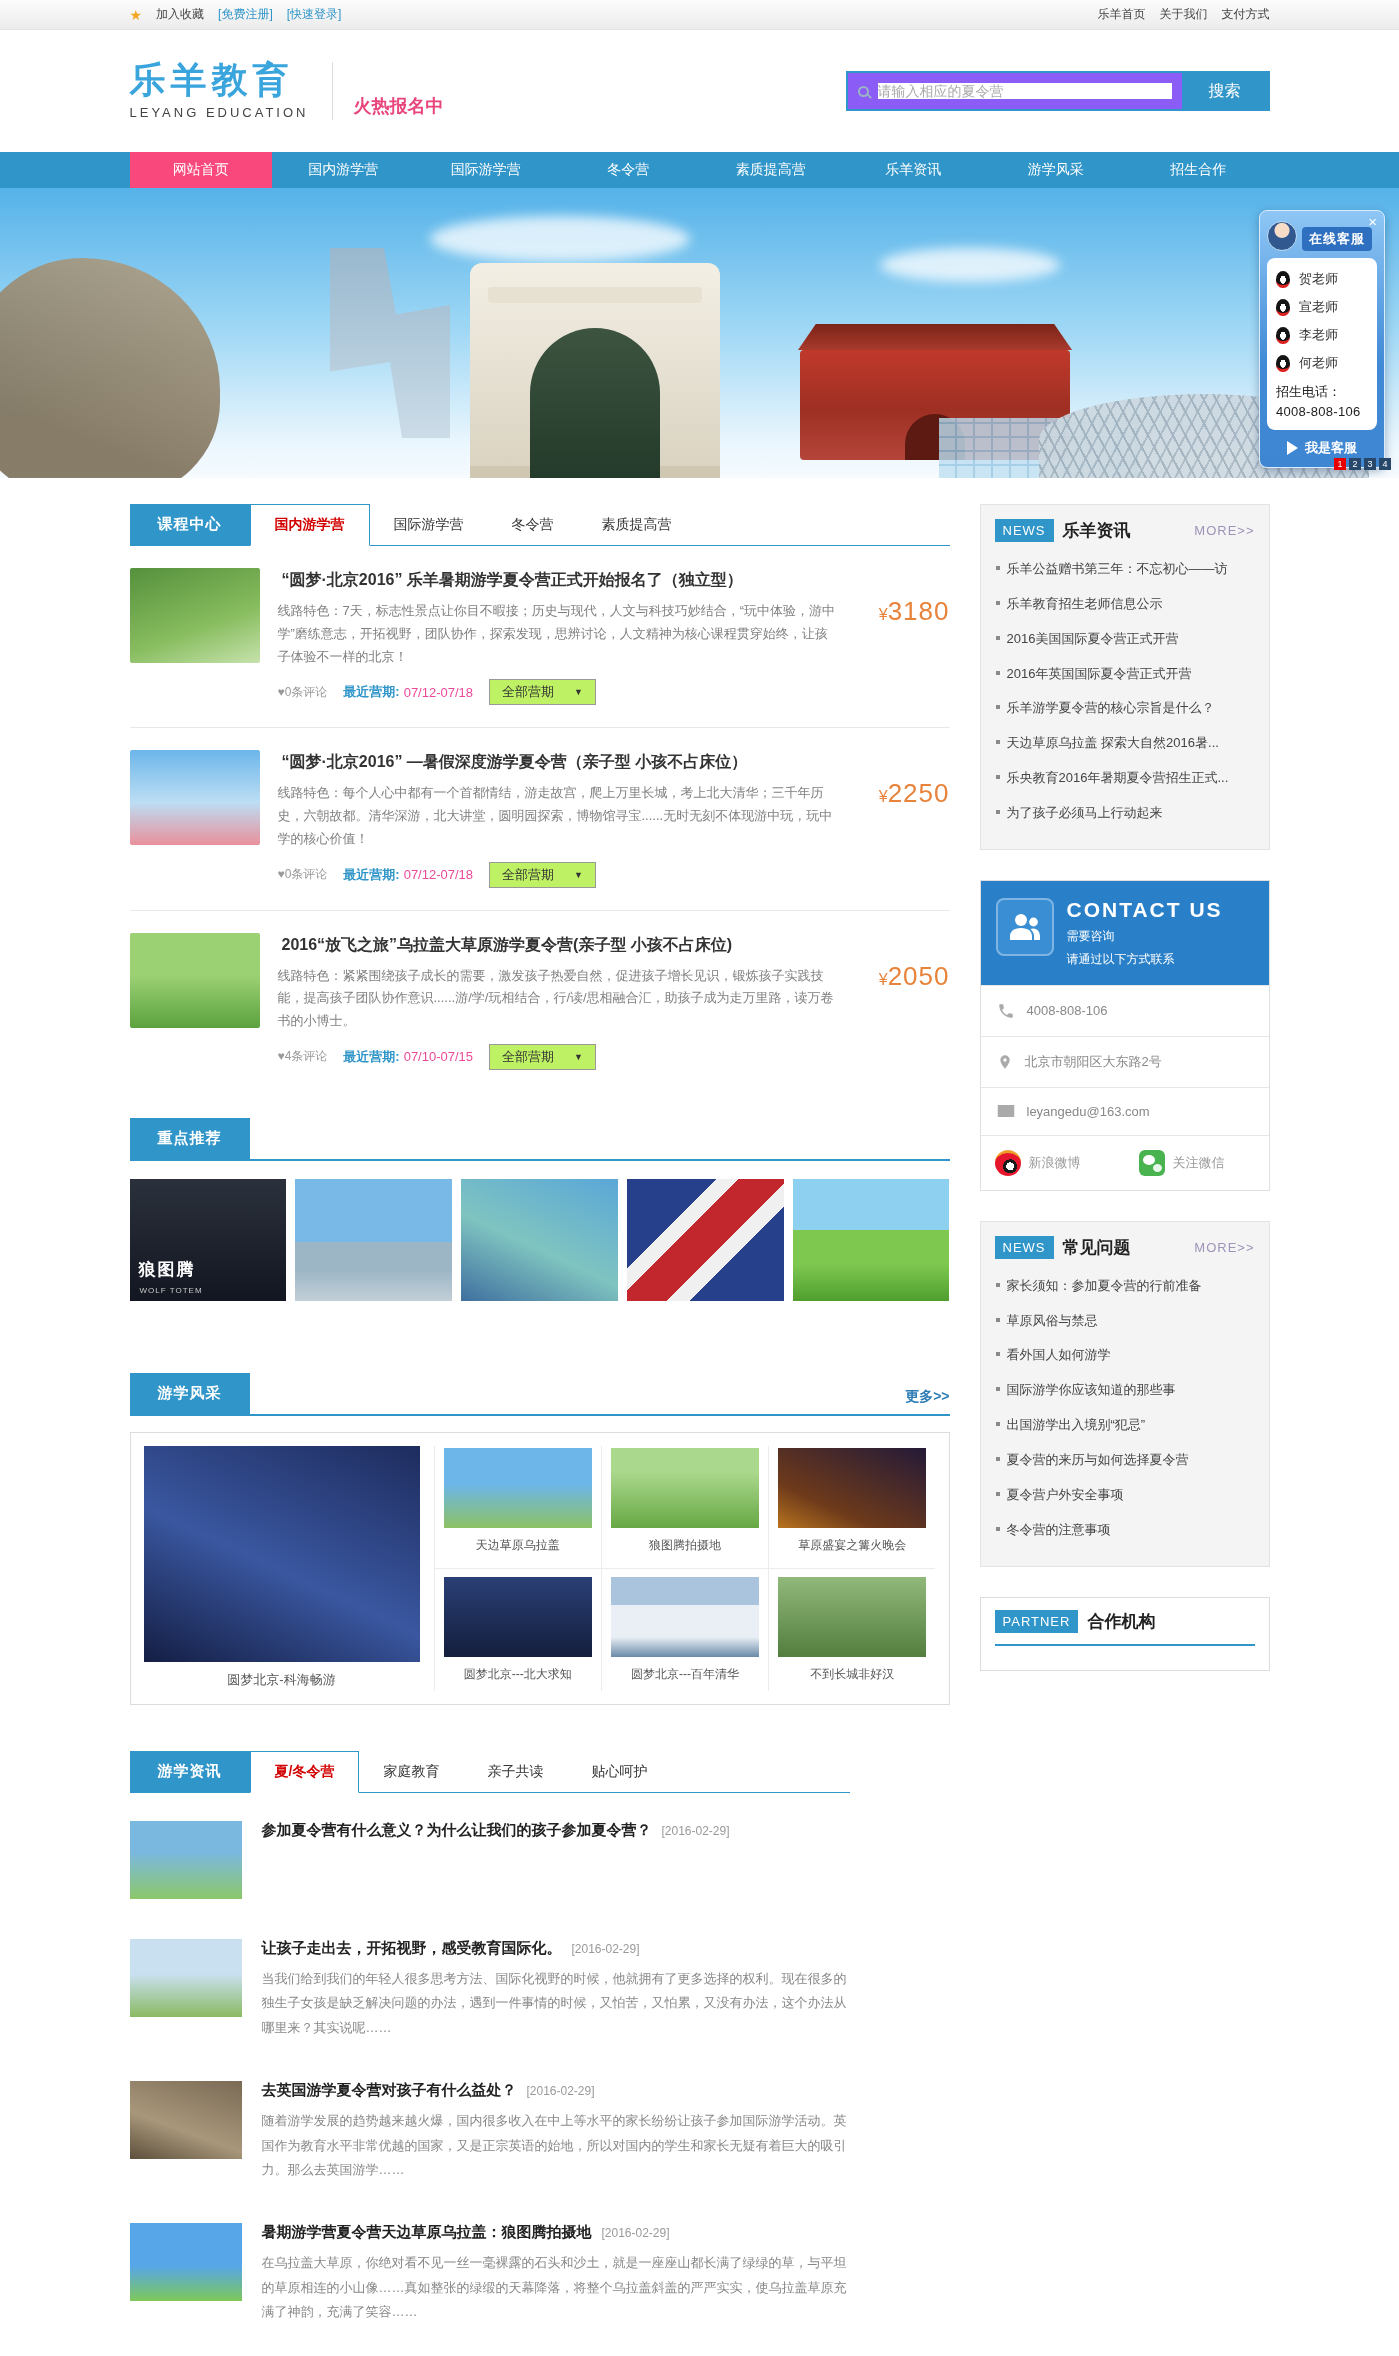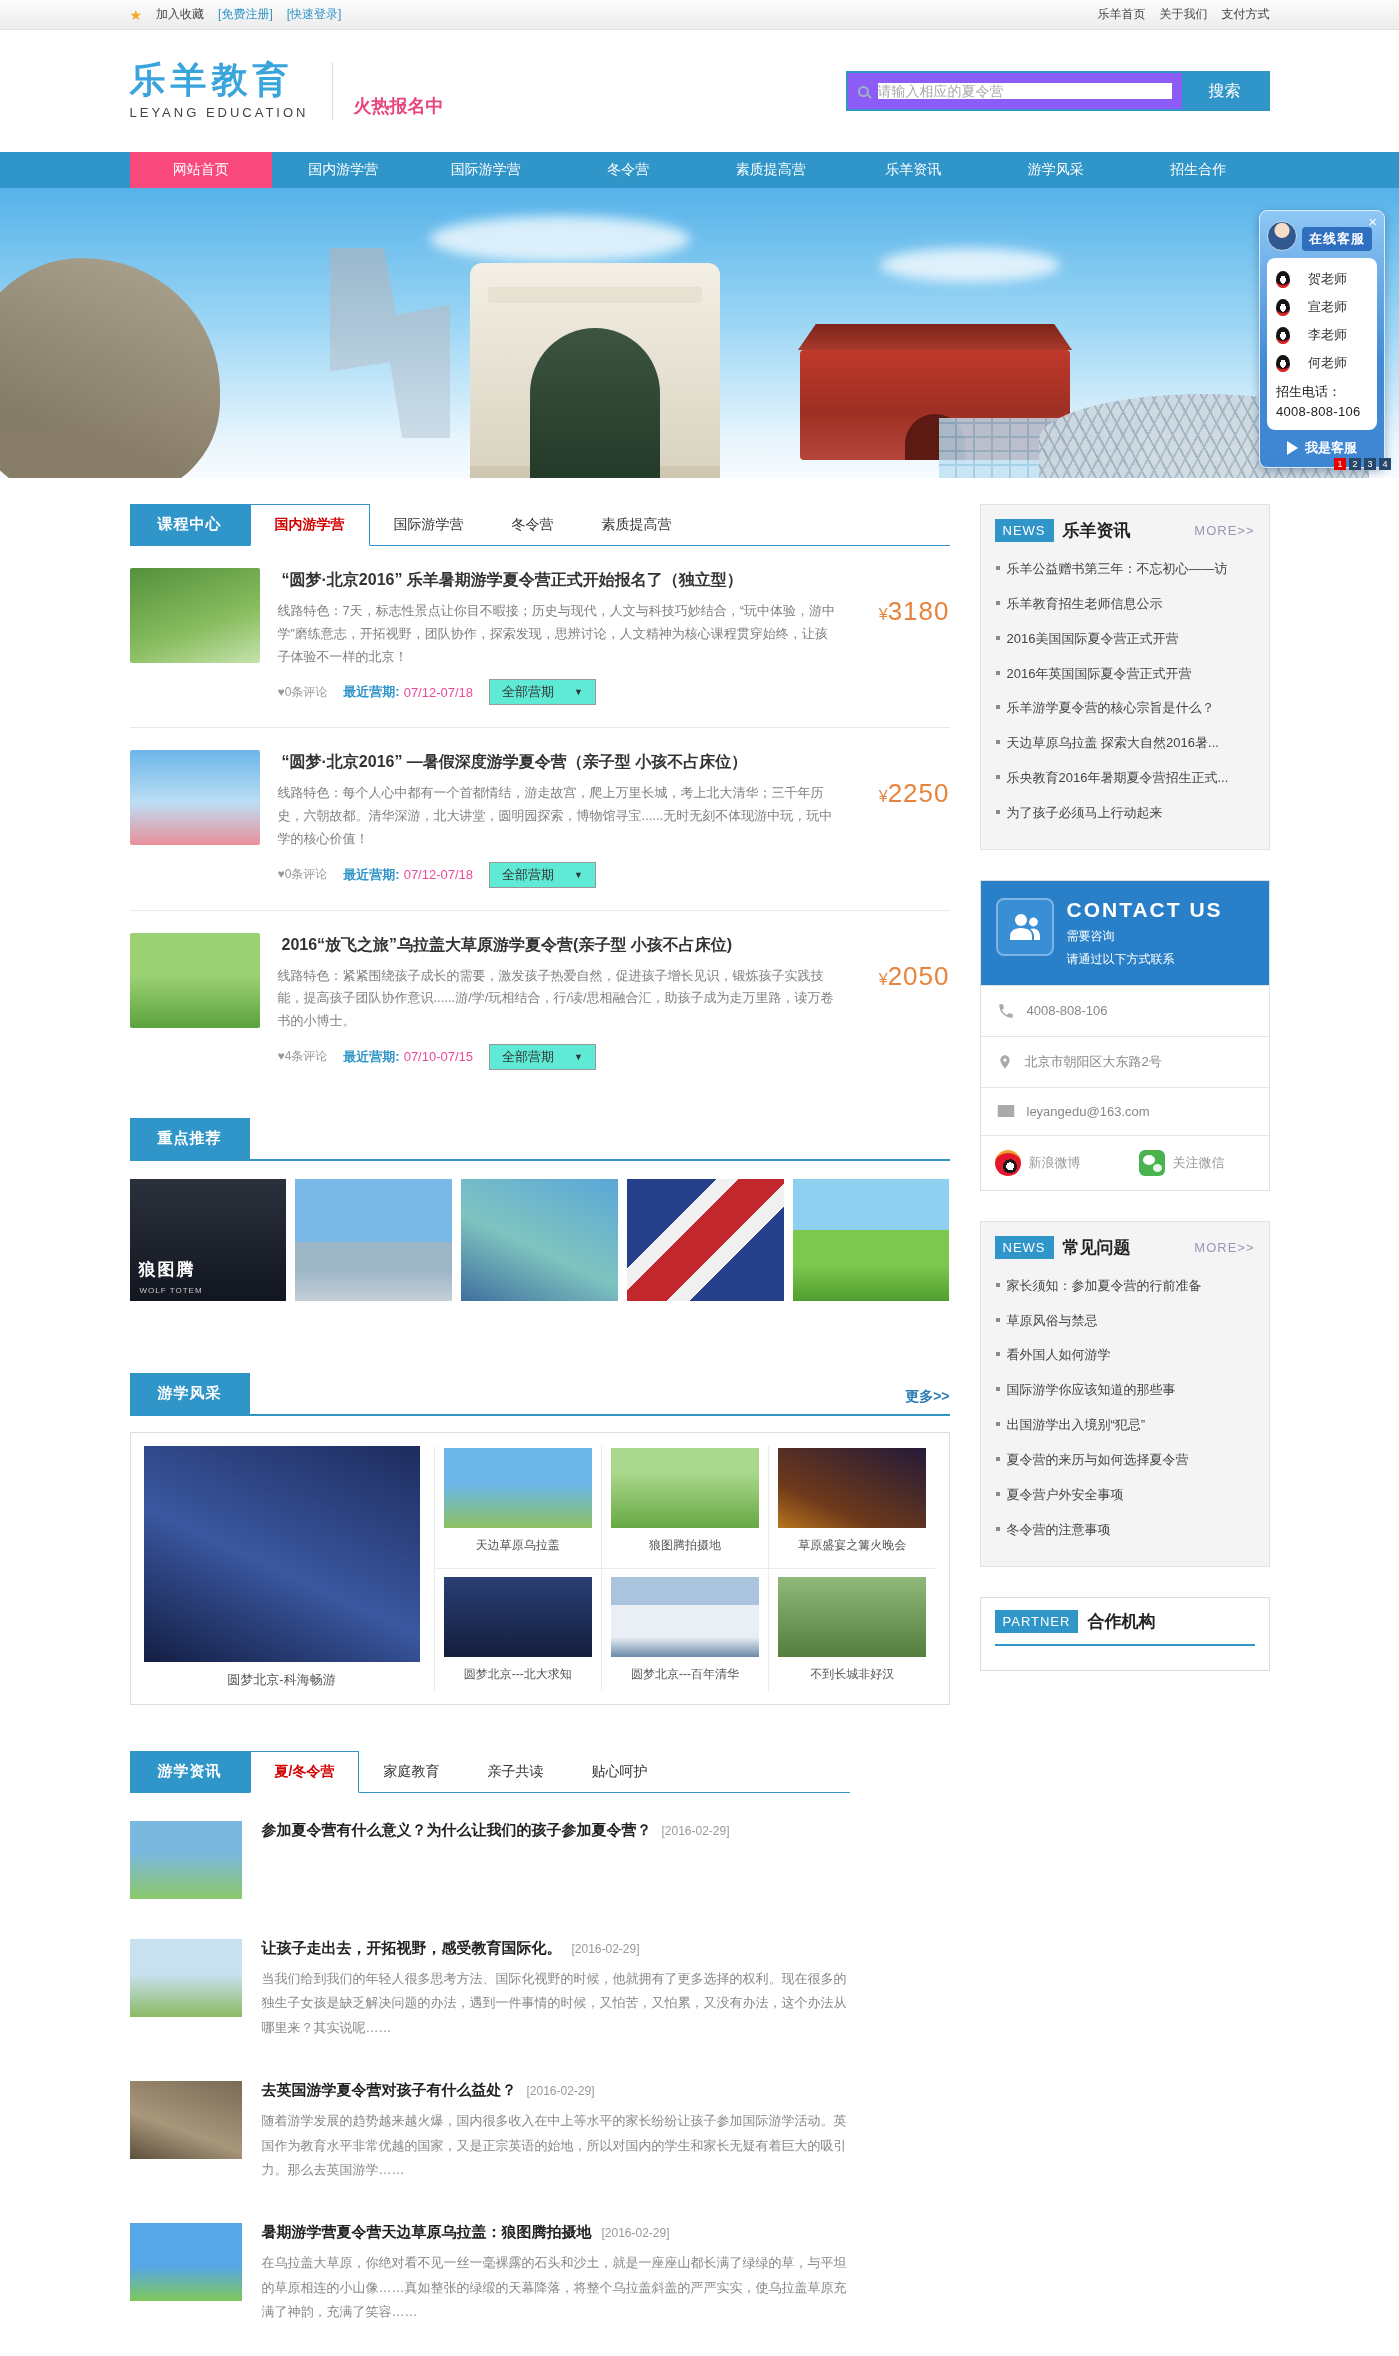--- a/index.html
+++ b/index.html
@@ -63,21 +63,21 @@
 
   
   .svc { position: absolute; top: 22px; right: 14px; width: 126px; border-radius: 8px; padding: 8px 7px 10px; color: #fff;
     background: linear-gradient(180deg, #8ec7f5, #4189d6 60%, #3f86d2); border: 1px solid #d9ecfb; box-shadow: 0 3px 10px rgba(10,40,90,.35); }
   .svc-close { position: absolute; top: 3px; right: 7px; font-size: 15px; line-height: 1; color: #fff; cursor: pointer; }
   .svc-head { display: flex; align-items: flex-end; gap: 5px; margin: 2px 0 7px; }
   .svc-avatar { width: 30px; height: 30px; border-radius: 50%; flex-shrink: 0;
     background: radial-gradient(circle at 50% 30%, #f7dcc8 0 7px, #31598f 8px); border: 1px solid #bcd9f2; }
   .svc-title { background: #2e6fc0; border-radius: 4px; padding: 3px 7px; font-size: 13px; font-weight: bold; letter-spacing: 1px; }
   .svc-list { background: #fff; border-radius: 8px; padding: 7px 6px 9px; color: #333; }
-  .svc-row { display: flex; align-items: center; gap: 18px; padding: 5px 3px; font-size: 13px; cursor: pointer; }
+  .svc-row { display: flex; align-items: center; gap: 9px; padding: 5px 3px; font-size: 13px; cursor: pointer; }
   .penguin { width: 14px; height: 17px; border-radius: 50% 50% 46% 46%; position: relative; flex-shrink: 0;
     background: radial-gradient(ellipse 5px 7px at 50% 62%, #fff 0 55%, #141414 58%); border-bottom: 3px solid #d22; }
   .svc-phone-label { font-size: 13px; color: #222; padding: 6px 3px 1px; }
   .svc-phone { font-size: 13px; color: #222; padding: 2px 3px; letter-spacing: .3px; }
   .svc-foot { display: flex; align-items: center; justify-content: center; gap: 7px; margin-top: 9px; font-size: 13px; font-weight: bold; cursor: pointer; }
   .ico-arrow-right { width: 0; height: 0; border: 7px solid transparent; border-left: 11px solid #fff; border-right: 0; }
 
   .pager { position: absolute; right: 8px; bottom: 8px; display: flex; gap: 3px; }
   .page-dot { width: 12px; height: 12px; background: #27486a; color: #fff; font-size: 9px; display: flex; align-items: center; justify-content: center; cursor: pointer; }
   .page-dot.active { background: #e60000; }
@@ -102,21 +102,21 @@
   .course:nth-child(1) .course-thumb { background: linear-gradient(160deg, #55903c, #88bd5f 60%, #c6e2ac); }
   .course:nth-child(2) .course-thumb { background: linear-gradient(180deg, #6cb6ea, #bcdef4 55%, #e9909b); }
   .course:nth-child(3) .course-thumb { background: linear-gradient(180deg, #9bd073 0 45%, #5ba23e); }
   .course-main { flex: 1; min-width: 0; }
   .course-title { font-size: 16px; font-weight: bold; color: #333; cursor: pointer; margin: 2px 4px 9px; }
   .course-desc { font-size: 13px; color: #808080; line-height: 1.75; }
   .course-meta { display: flex; align-items: center; gap: 16px; margin-top: 11px; font-size: 12px; color: #999; }
   .comments { cursor: pointer; color: #999; }
   .camp-label { color: #3095c8; font-weight: bold; font-size: 13px; }
   .camp-date { color: #ec4899; font-size: 13px; margin-left: -12px; }
-  .sel { border: 1px solid #999; padding: 3px 12px; font-size: 13px; color: #333; display: flex; gap: 20px; align-items: center; cursor: pointer; background: #5eead4; }
+  .sel { border: 1px solid #999; padding: 3px 12px; font-size: 13px; color: #333; display: flex; gap: 20px; align-items: center; cursor: pointer; background: #bef264; }
   .sel-arrow { font-size: 9px; }
   .course-price { width: 92px; text-align: right; color: #e7833b; flex-shrink: 0; padding-top: 28px; }
   .cur { font-size: 16px; } .amount { font-size: 26px; letter-spacing: 1px; }
 
   
   .recommend { margin-top: 26px; }
   .recommend-row { display: flex; gap: 9px; margin-top: 18px; }
   .tile { flex: 1; height: 122px; position: relative; cursor: pointer; }
   .tile:nth-child(1) { background: linear-gradient(180deg, #2b313c, #121620); }
   .tile:nth-child(2) { background: linear-gradient(180deg, #79b9e8 0 52%, #9db6c6 52% 75%, #c3cfd8); }

